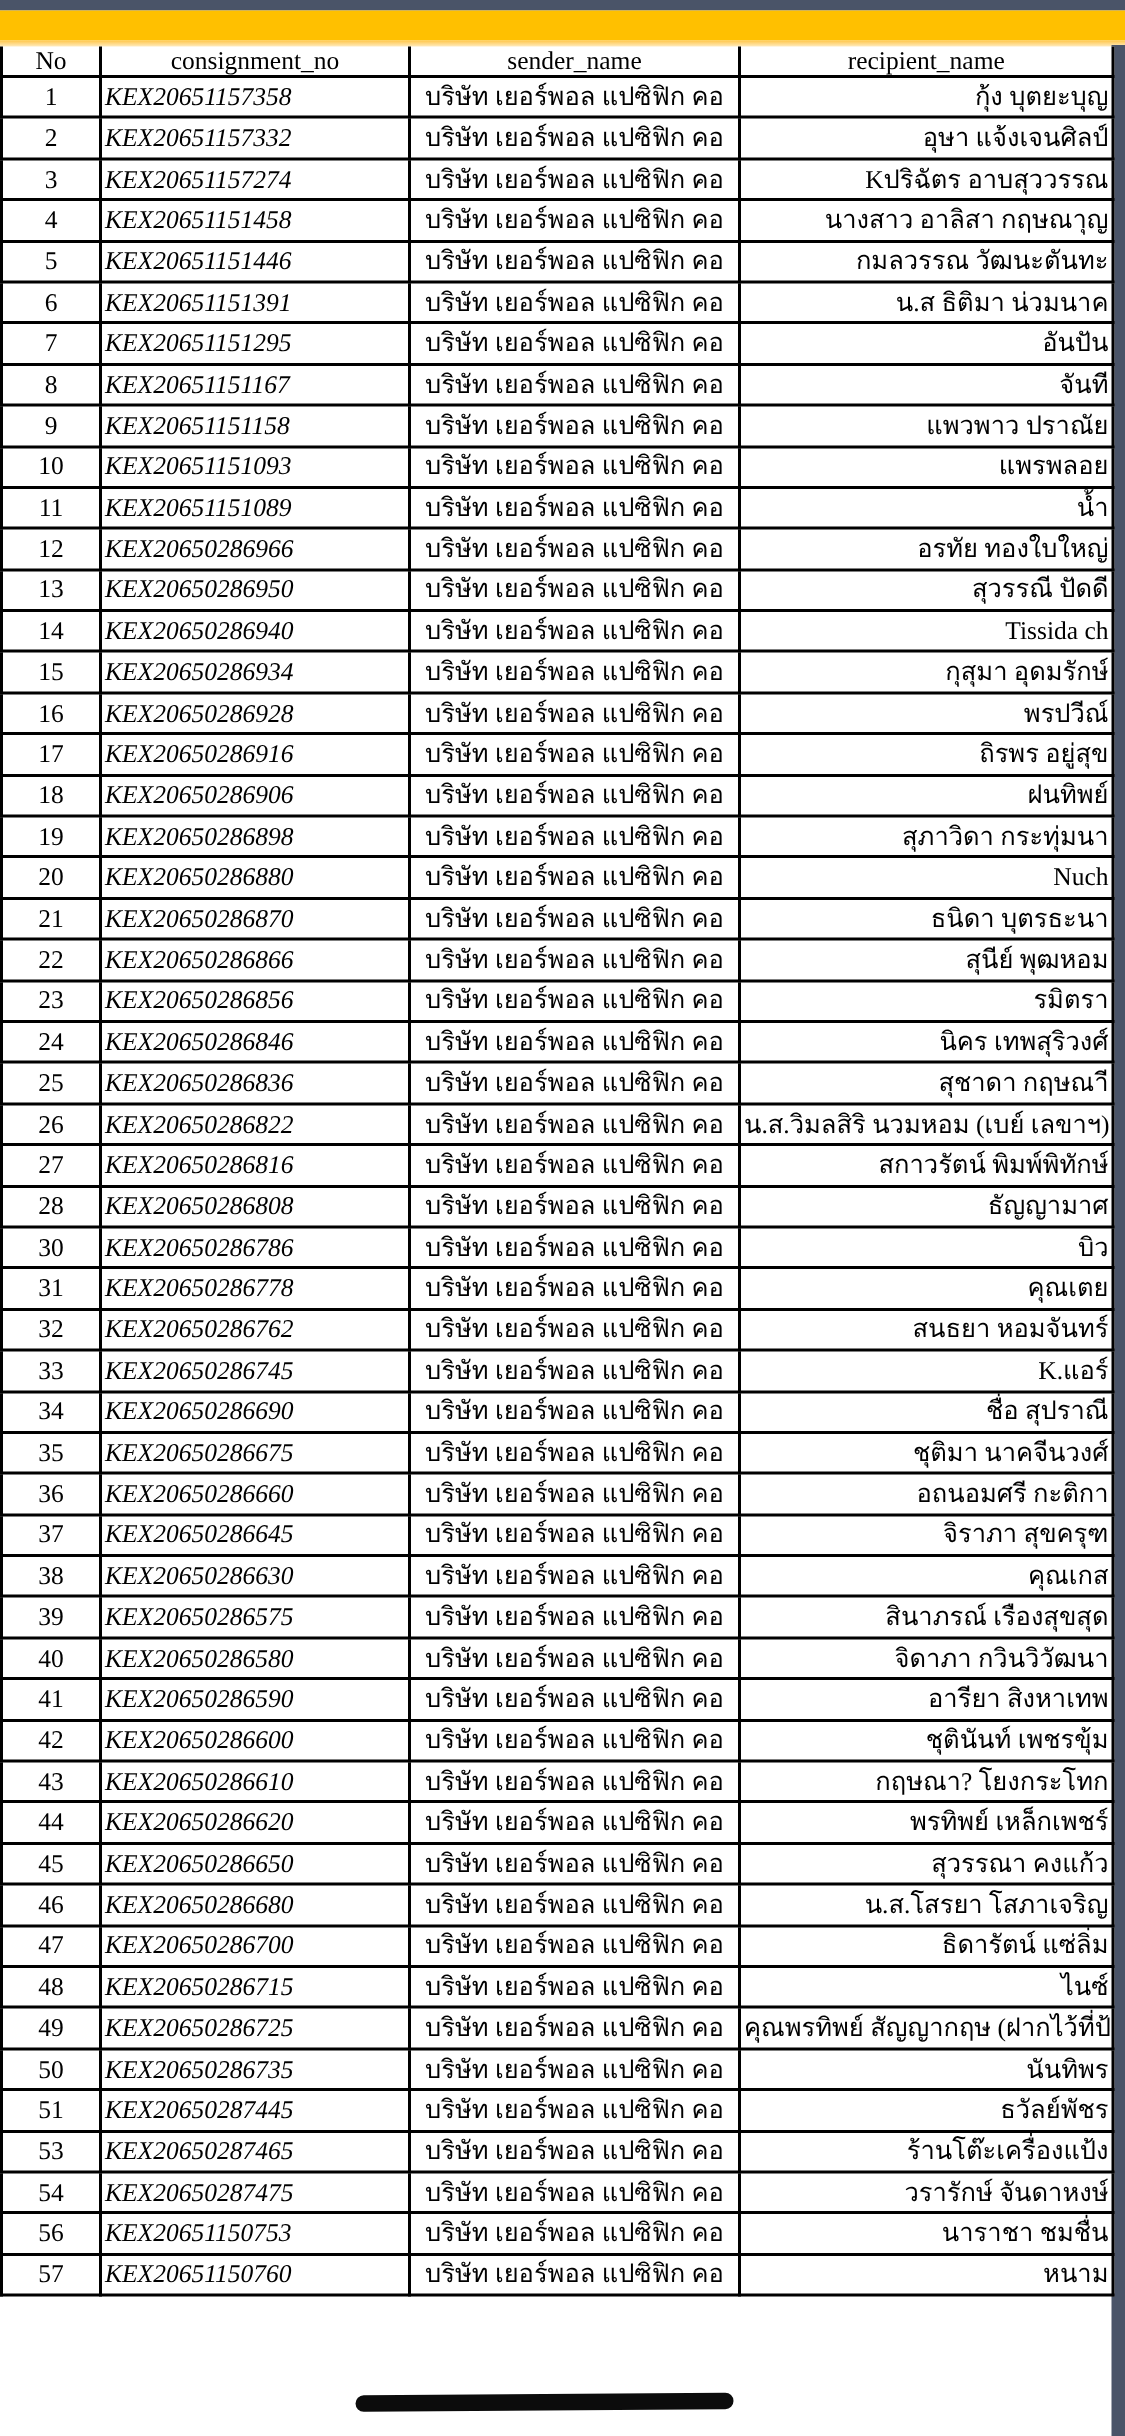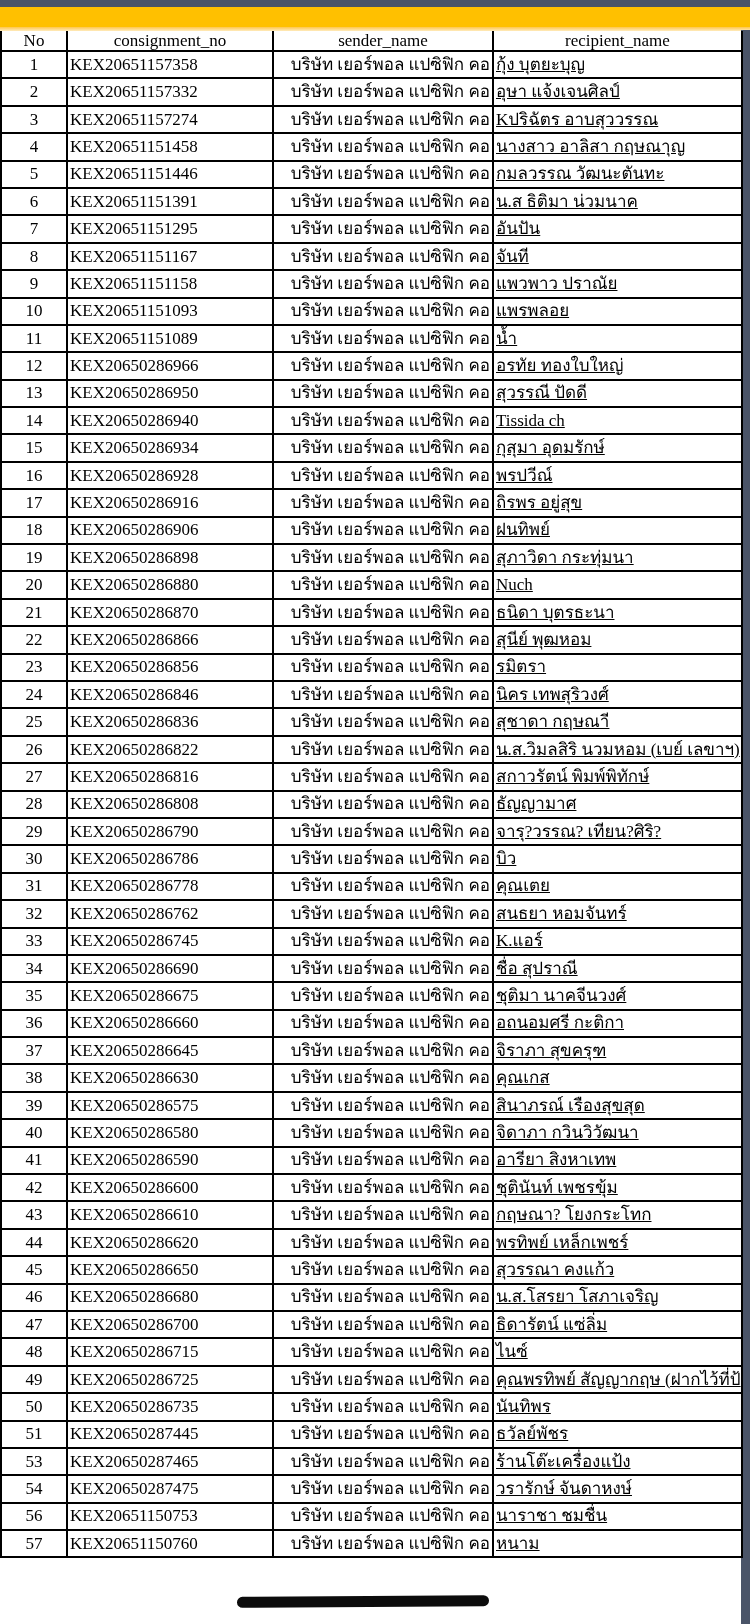--- a/index.html
+++ b/index.html
@@ -17,23 +17,23 @@
     border-collapse:collapse;table-layout:fixed;background:#fff;
   }
   table.data th, table.data td{
     border:2px solid #000;
     font-size:17px;line-height:1.05;color:#000;font-weight:normal;
     padding:0 2px;overflow:hidden;white-space:nowrap;vertical-align:middle;
   }
   table.data th{height:19px;text-align:center;border-top:none;}
   table.data td{height:25.4px;}
   td.c0{text-align:center;}
-  td.c1{text-align:left;padding-left:7px;}
-  td.c2{text-align:right;padding-left:4px;margin-left:23px;}
-  td.c3{text-align:left;padding-left:4px;text-decoration:underline;}
+  td.c1{text-align:left;padding-left:7px;font-style:italic;}
+  td.c2{text-align:center;padding-left:4px;margin-left:23px;}
+  td.c3{text-align:right;padding-left:4px;}
   .marker{
     position:absolute;left:237px;top:1596px;width:252px;height:11px;
     background:#0c0c0c;border-radius:6px;transform:rotate(-0.4deg);z-index:5;
   }
 </style>
 </head>
 <body>
 
 <div class="screen">
   <div class="topbar"></div>
@@ -219,26 +219,20 @@
           <td class="c2">บริษัท เยอร์พอล แปซิฟิก คอ</td>
           <td class="c3">สกาวรัตน์ พิมพ์พิทักษ์</td>
         </tr>
         <tr>
           <td class="c0">28</td>
           <td class="c1">KEX20650286808</td>
           <td class="c2">บริษัท เยอร์พอล แปซิฟิก คอ</td>
           <td class="c3">ธัญญามาศ</td>
         </tr>
         <tr>
-          <td class="c0">29</td>
-          <td class="c1">KEX20650286790</td>
-          <td class="c2">บริษัท เยอร์พอล แปซิฟิก คอ</td>
-          <td class="c3">จารุ?วรรณ? เทียน?ศิริ?</td>
-        </tr>
-        <tr>
           <td class="c0">30</td>
           <td class="c1">KEX20650286786</td>
           <td class="c2">บริษัท เยอร์พอล แปซิฟิก คอ</td>
           <td class="c3">บิว</td>
         </tr>
         <tr>
           <td class="c0">31</td>
           <td class="c1">KEX20650286778</td>
           <td class="c2">บริษัท เยอร์พอล แปซิฟิก คอ</td>
           <td class="c3">คุณเตย</td>

